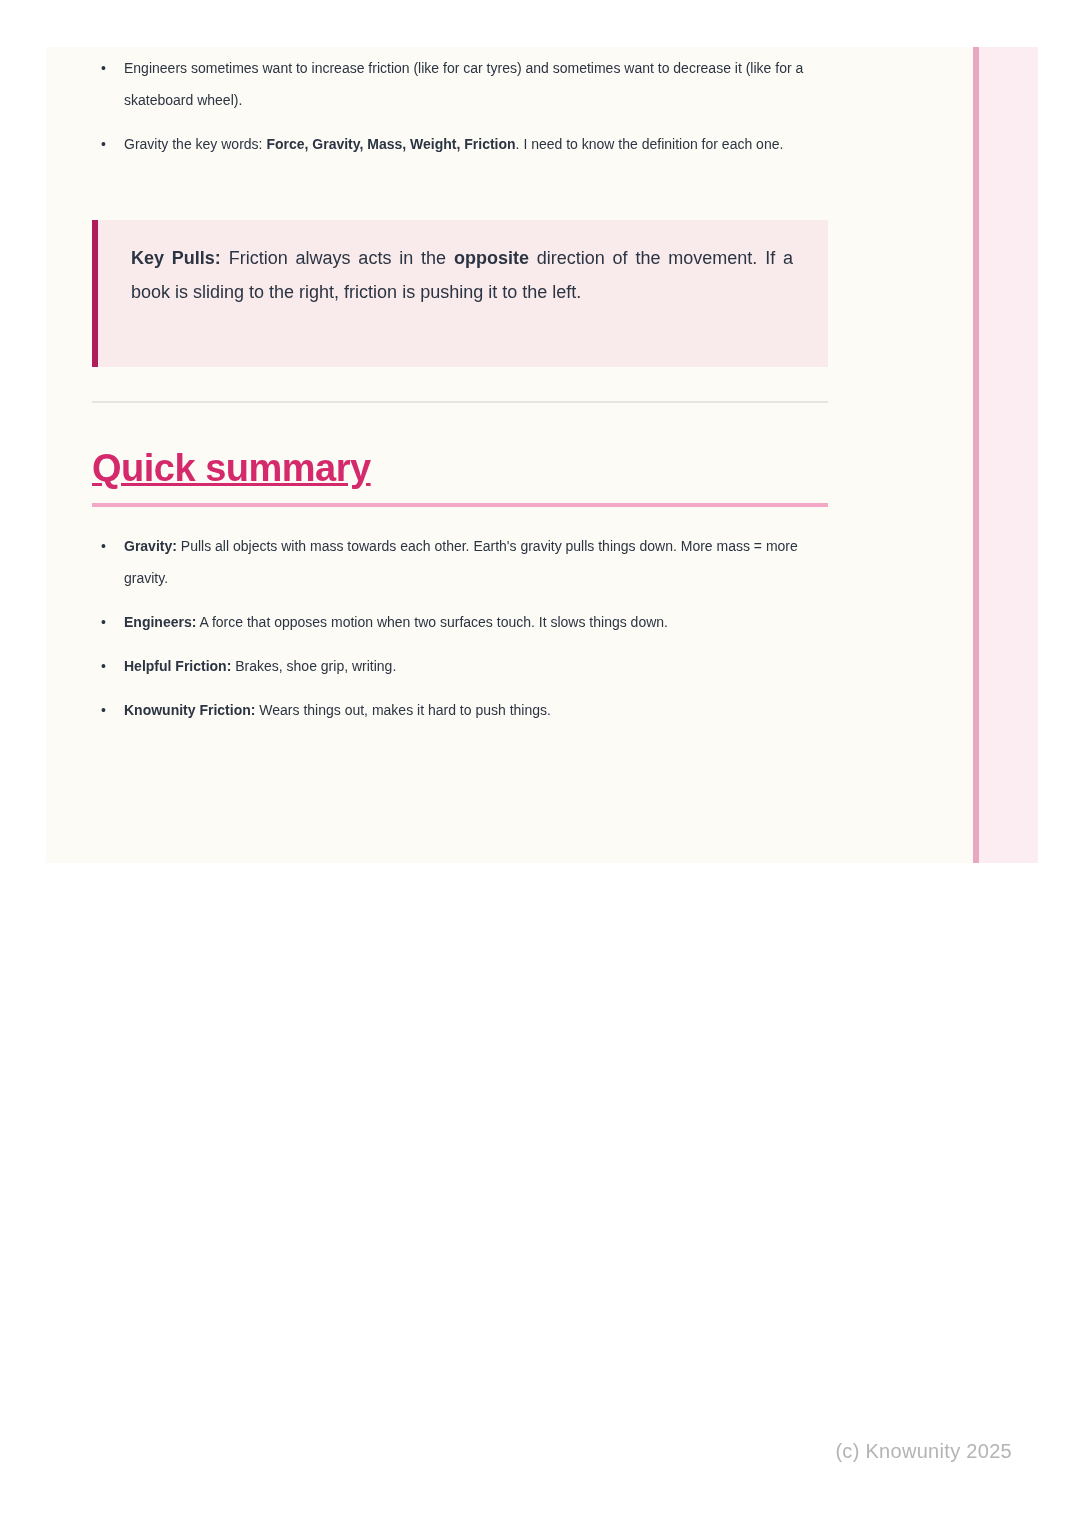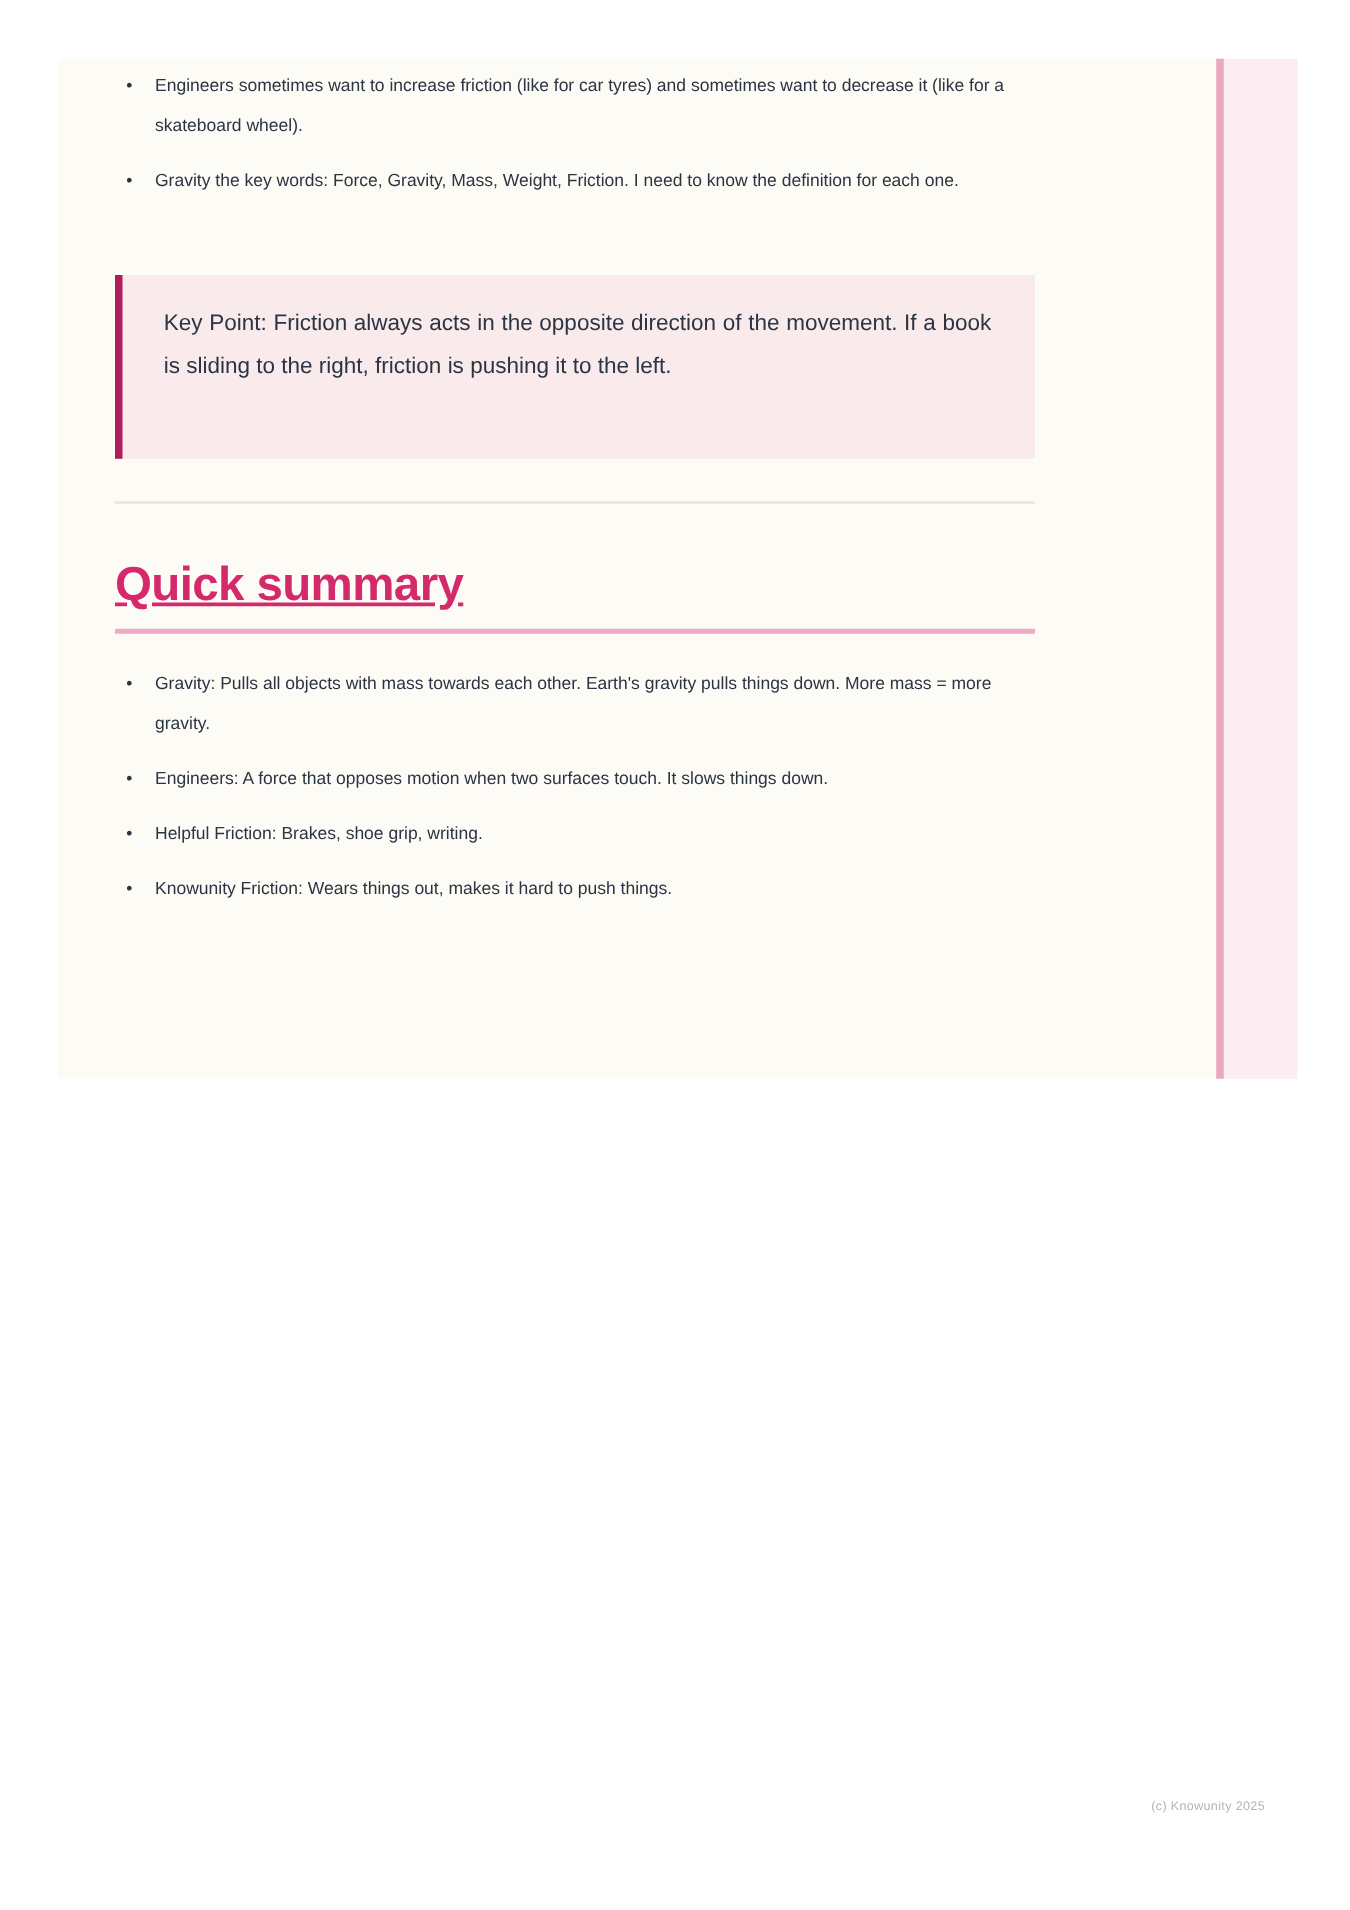--- a/index.html
+++ b/index.html
@@ -52,21 +52,21 @@
     margin-bottom: 12px;
   }
   .intro-list li::before, .summary-list li::before {
     content: "\2022";
     position: absolute;
     left: 9px;
     top: 0;
     color: var(--text_dark, #2b3442);
   }
 
-  .b { font-weight: normal; }
+  .b { font-weight: bold; }
 
   .key-point {
     position: absolute;
     left: 92px;
     top: 220px;
     width: 736px;
     height: 147px;
     box-sizing: border-box;
     background: var(--callout_bg, #f9eaec);
     border-left: 6px solid var(--callout_border, #b01d5c);
@@ -107,41 +107,41 @@
     top: 503px;
     width: 736px;
     height: 4px;
     background: var(--accent_pink_light, #f3a8c5);
   }
 
   .footer {
     position: absolute;
     top: 1440px;
     right: 68px;
-    font-size: 10px;
+    font-size: 20px;
     letter-spacing: 0.3px;
     color: var(--footer_gray, #b5b3b3);
   }
 </style>
 </head>
 <body>
 
 <div class="page">
 
   <div class="sheet">
     <div class="side-band"></div>
   </div>
 
   <ul class="intro-list">
       <li><span>Engineers sometimes want to increase friction (like for car tyres) and sometimes want to decrease it (like for a skateboard wheel).</span></li>
       <li><span>Gravity the key words: </span><span class="b">Force, Gravity, Mass, Weight, Friction</span><span>. I need to know the definition for each one.</span></li>
     </ul>
 
   <div class="key-point">
-    <p class="key-point-text"><span class="b">Key Point:</span><span> Friction always acts in the </span><span class="b">opposite</span><span> direction of the movement. If a book is sliding to the right, friction is pushing it to the left.</span></p>
+    <p class="key-point-text"><span class="b">Key Pulls:</span><span> Friction always acts in the </span><span class="b">opposite</span><span> direction of the movement. If a book is sliding to the right, friction is pushing it to the left.</span></p>
   </div>
 
   <div class="divider"></div>
 
   <h1 class="summary-heading">Quick summary</h1>
 
   <div class="heading-underline"></div>
 
   <ul class="summary-list">
       <li><span class="b">Gravity:</span><span> Pulls all objects with mass towards each other. Earth's gravity pulls things down. More mass = more gravity.</span></li>

